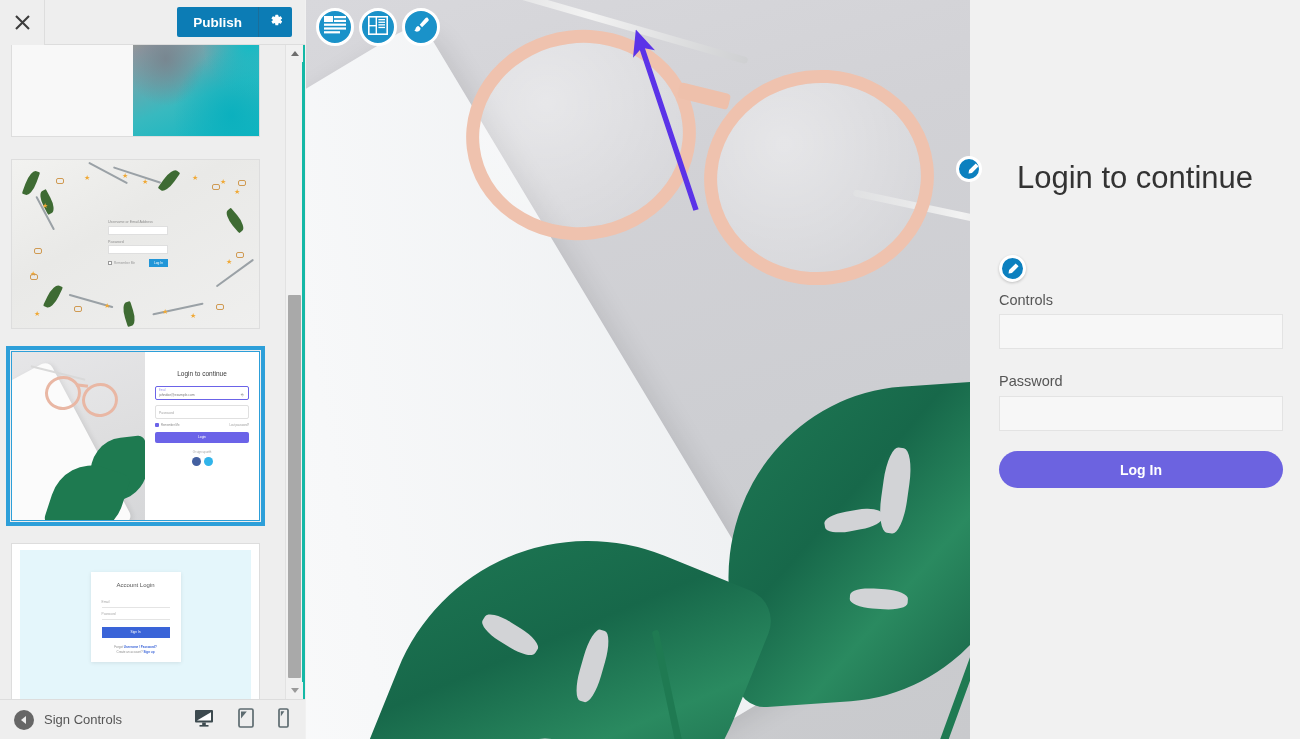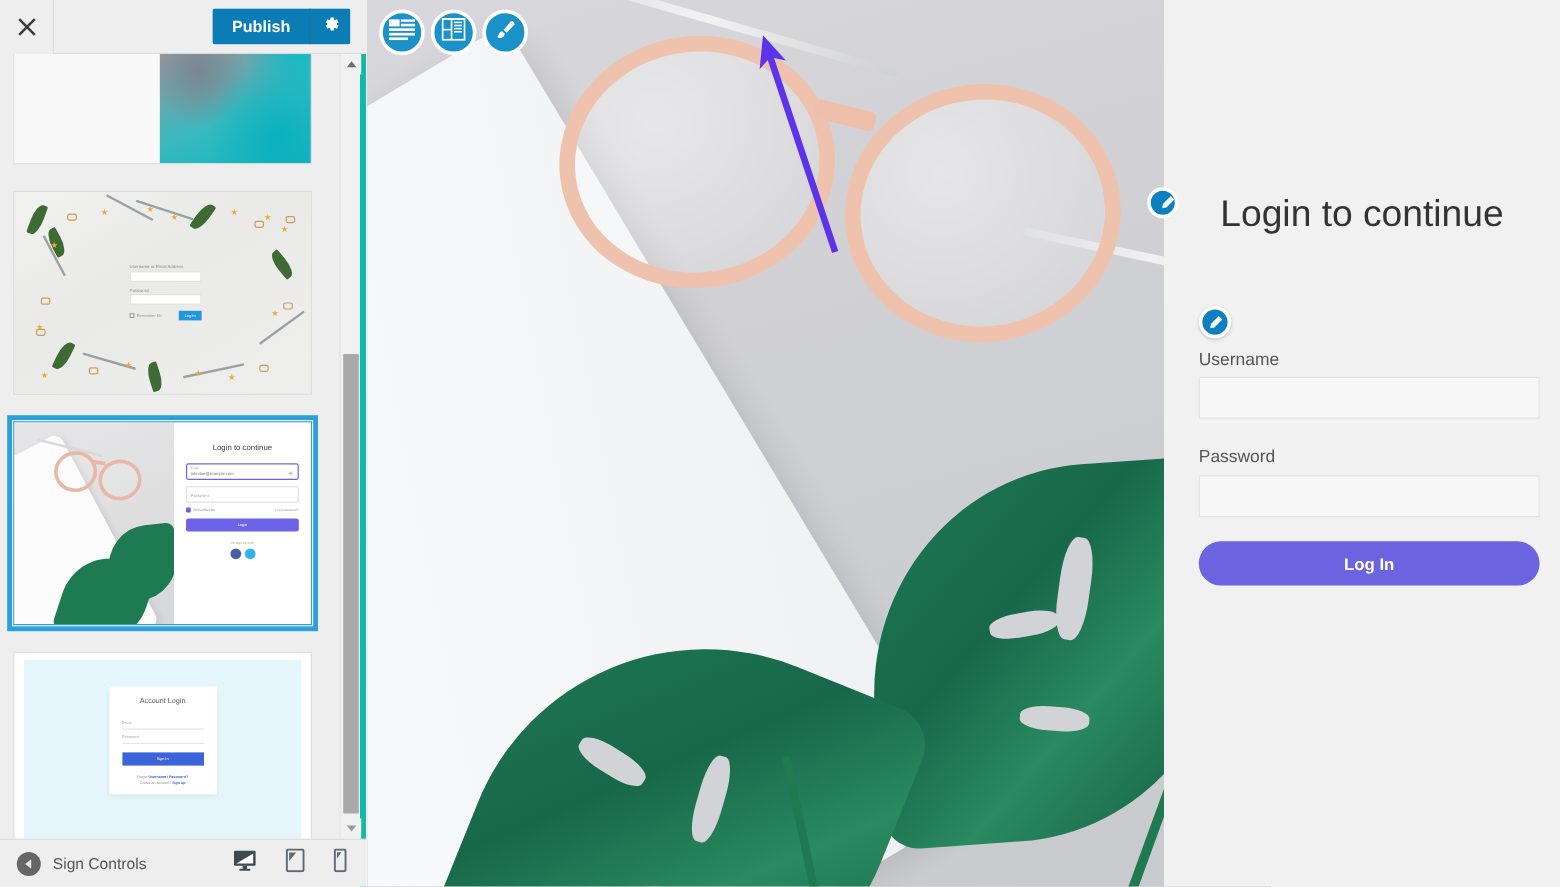--- a/index.html
+++ b/index.html
@@ -8,21 +8,21 @@
     overflow: hidden;
     font-family: "Liberation Sans", sans-serif;
     background: #f1f1f1;
   }
   .app { position: relative; width: 1300px; height: 739px; }
 
   
   .sidebar {
     position: absolute; left: 0; top: 0;
     width: 305px; height: 739px;
-    background: #eee; border-right: 5px solid #14b8a6;
+    background: #eee; border-right: 3px solid #14b8a6;
   }
   .sidebar-header {
     position: absolute; left: 0; top: 0;
     width: 305px; height: 45px;
     background: #eee; border-bottom: 1px solid #ddd;
     display: flex; align-items: center;
   }
   .close-btn {
     width: 45px; height: 45px;
     display: flex; align-items: center; justify-content: center;
@@ -587,21 +587,21 @@
 
     <div class="panel-right">
       <div class="login-title">Login to continue</div>
 
       <div class="edit-badge">
         <svg width="14" height="14" viewBox="0 0 16 16" aria-hidden="true">
           <path d="M11.1 1.6l3.3 3.3-7.6 7.6-3.9.6.6-3.9 7.6-7.6z" fill="#ffffff"></path>
         </svg>
       </div>
 
-      <div class="field-label lbl-user">Username</div>
+      <div class="field-label lbl-user">Controls</div>
       <div class="field-box fb-user"></div>
 
       <div class="field-label lbl-pass">Password</div>
       <div class="field-box fb-pass"></div>
 
       <button class="login-btn">Log In</button>
     </div>
 
     <div class="edit-badge-hidden">
       <svg width="14" height="14" viewBox="0 0 16 16" style="margin:3px 0 0 7px" aria-hidden="true">

